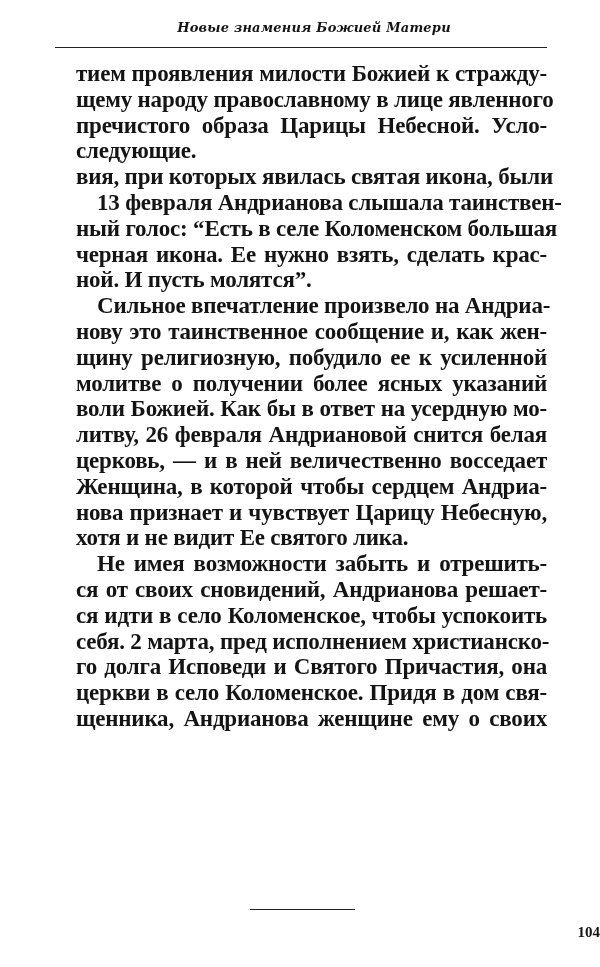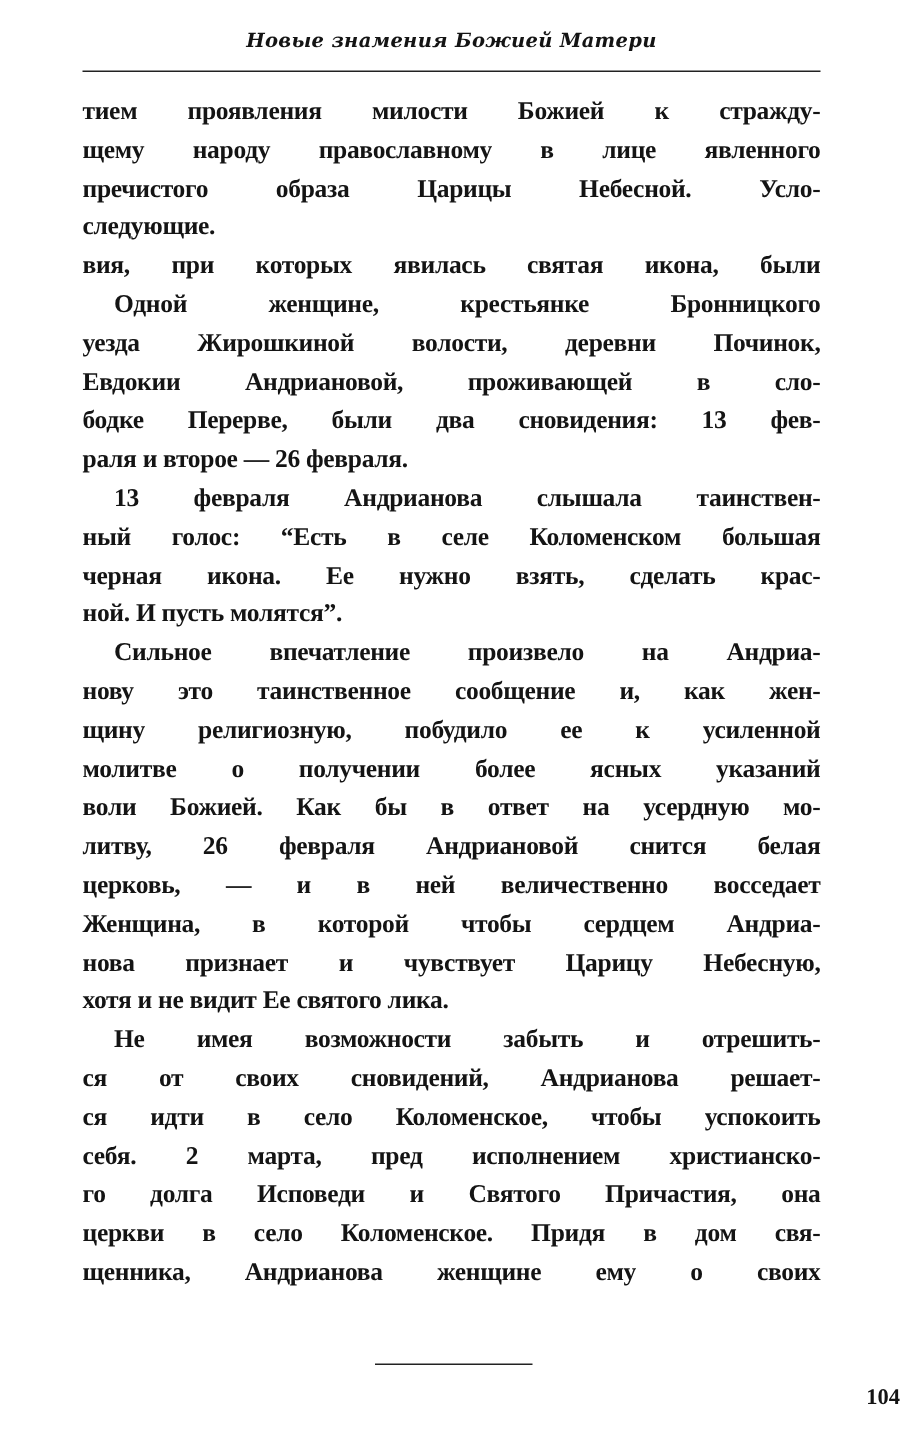--- a/index.html
+++ b/index.html
@@ -1,27 +1,27 @@
 <!DOCTYPE html>
 <html><head>
 <meta charset="utf-8">
 <style>
   html, body { margin: 0; padding: 0; background: #ffffff; }
   body { width: 600px; height: 967px; position: relative; overflow: hidden; color: #141414; }
   .running-head {
-    position: absolute; left: 55px; width: 492px; top: 20px;
+    position: absolute; left: 68px; width: 492px; top: 20px;
     text-align: center; font-family: "DejaVu Serif", serif; font-style: italic; font-weight: bold;
     font-size: 13px; letter-spacing: 0.2px;
   }
   .head-rule { position: absolute; left: 55px; width: 492px; top: 47px; height: 0; border-top: 1.5px solid #222; }
   .body { position: absolute; left: 55px; width: 492px; top: 61px; }
   .line {
-    font-family: "Liberation Serif", serif; font-weight: bold; font-size: 17px;
+    font-family: "Liberation Serif", serif; font-weight: bold; font-size: 23px;
     line-height: 25.8px; height: 25.8px; white-space: nowrap;
-    text-align: justify; text-align-last: justify; letter-spacing: -0.2px;
+    text-align: justify; text-align-last: justify; letter-spacing: -0.2px; margin-left: 21px;
   }
   .line.last { text-align-last: left; }
   .line.indent { padding-left: 21px; }
   .foot-rule { position: absolute; left: 250px; width: 105px; top: 909px; border-top: 1.5px solid #222; }
   .page-number {
     position: absolute; left: 0; width: 600px; top: 924px; text-align: right;
     font-family: "Liberation Serif", serif; font-weight: bold; font-size: 15px;
   }
 </style>
 </head>
@@ -33,27 +33,20 @@
 <div class="body">
 
   <div>
     <div class="line">тием проявления милости Божией к стражду-</div>
     <div class="line">щему народу православному в лице явленного</div>
     <div class="line">пречистого образа Царицы Небесной. Усло-</div>
     <div class="line last">следующие.</div>
     <div class="line">вия, при которых явилась святая икона, были</div>
   </div>
 
-  <div>
-    <div class="line indent">Одной женщине, крестьянке Бронницкого</div>
-    <div class="line">уезда Жирошкиной волости, деревни Починок,</div>
-    <div class="line">Евдокии Андриановой, проживающей в сло-</div>
-    <div class="line">бодке Перерве, были два сновидения: 13 фев-</div>
-    <div class="line last">раля и второе — 26 февраля.</div>
-  </div>
 
   <div>
     <div class="line indent">13 февраля Андрианова слышала таинствен-</div>
     <div class="line">ный голос: “Есть в селе Коломенском большая</div>
     <div class="line">черная икона. Ее нужно взять, сделать крас-</div>
     <div class="line last">ной. И пусть молятся”.</div>
   </div>
 
   <div>
     <div class="line indent">Сильное впечатление произвело на Андриа-</div>

